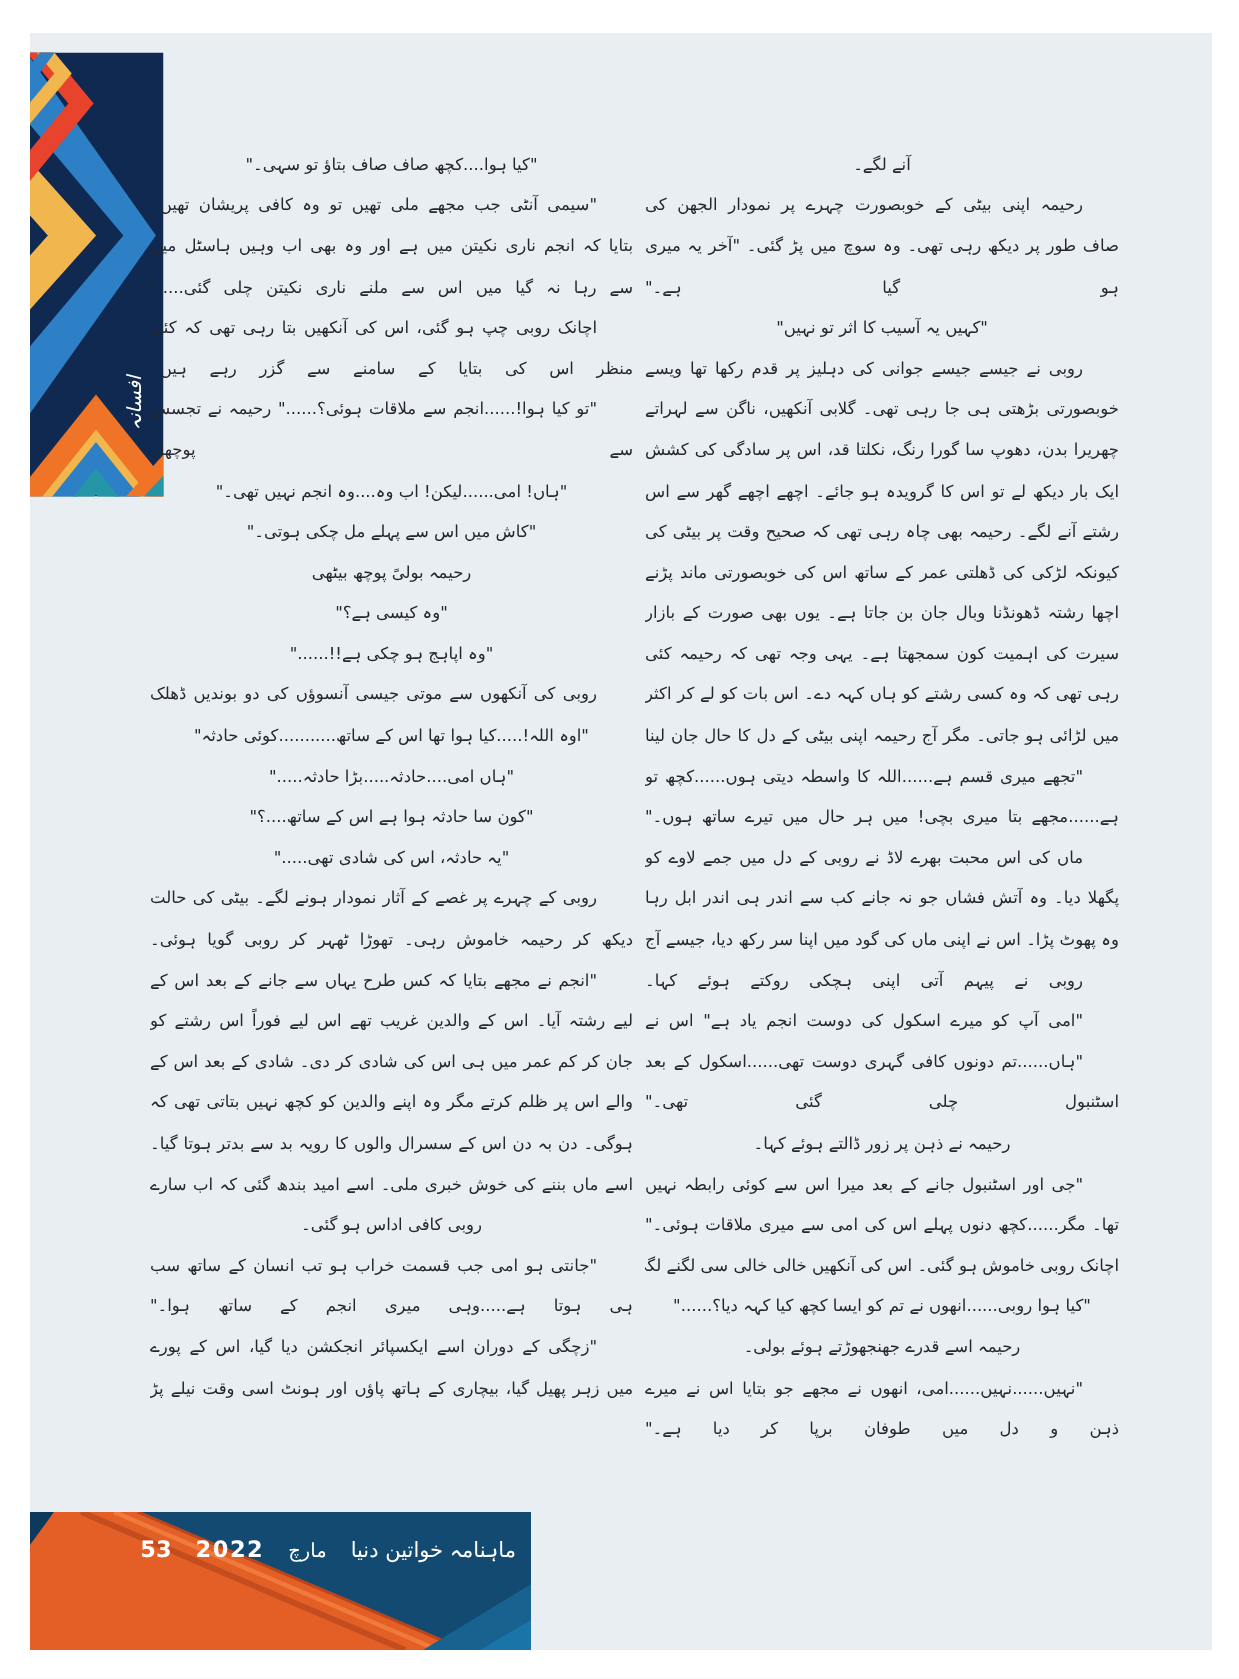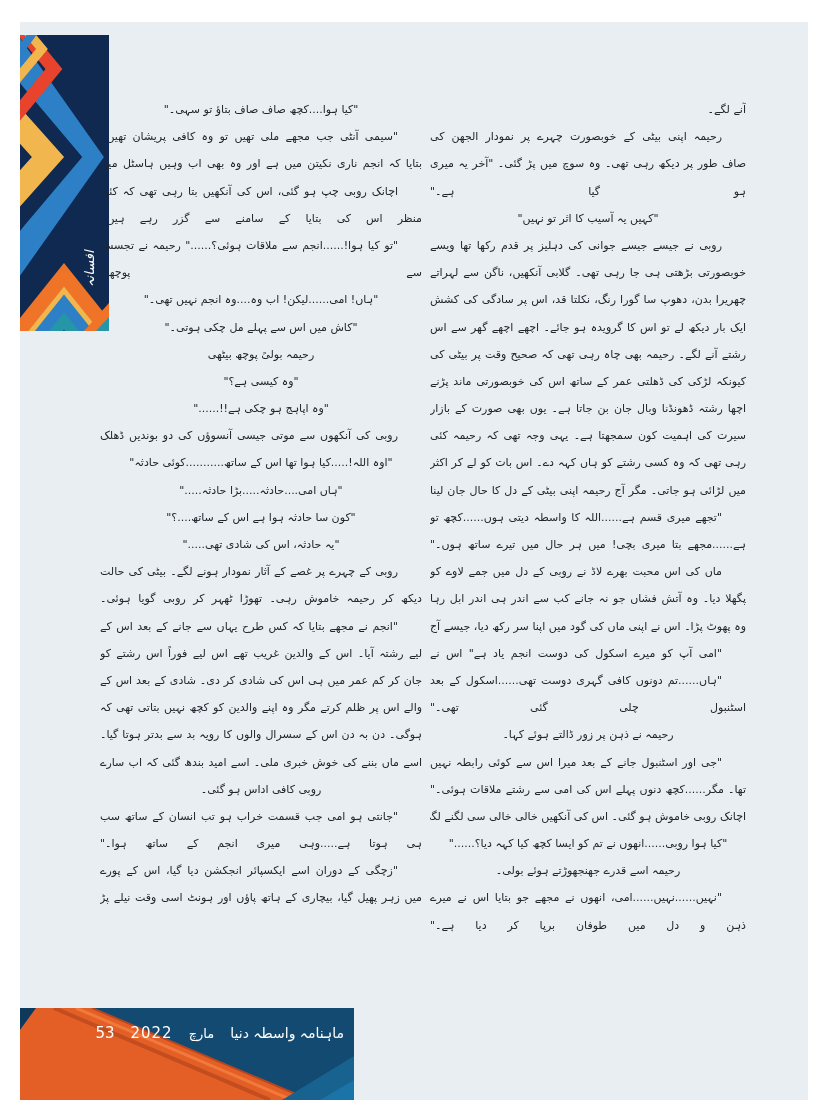--- a/index.html
+++ b/index.html
@@ -14,33 +14,33 @@
   .banner{position:absolute;left:20px;top:35px;width:89px;height:296px;}
   .col{
     position:absolute;direction:rtl;color:#23262e;font-size:11px;
   }
   .col-left{left:100px;top:96px;width:322px;}
   .col-right{left:430px;top:96px;width:316px;}
   .line{height:27.2px;line-height:27.2px;overflow:hidden;white-space:nowrap;}
   .a-j{text-align:justify;text-align-last:justify;white-space:normal;}
   .a-i{text-align:justify;text-align-last:justify;padding-right:24px;white-space:normal;}
   .a-c{text-align:center;}
-  .a-r{text-align:right;}
+  .a-r{text-align:center;}
   .footer{
     position:absolute;left:20px;top:1008px;width:334px;height:92px;overflow:hidden;
   }
   .footer svg{position:absolute;left:0;top:0;}
   .footer-text{
     position:absolute;top:16px;right:10px;direction:rtl;display:flex;
     gap:16px;align-items:baseline;color:#ffffff;
   }
   .mag-title{font-size:14px;}
   .month{font-size:13px;}
-  .year{font-size:15px;font-weight:normal;letter-spacing:1px;}
-  .pageno{font-size:15px;font-weight:normal;}
+  .year{font-size:15px;font-weight:bold;letter-spacing:1px;}
+  .pageno{font-size:15px;font-weight:bold;}
 </style>
 </head>
 <body>
 
 <div class="content-bg"></div>
 
 <div class="banner">
   <svg width="89" height="296" viewBox="0 0 89 296">
     <rect x="0" y="0" width="89" height="296" fill="#0f2950"></rect>
 
@@ -63,20 +63,21 @@
     <polygon points="89,296 76,296 89,282" fill="#2596a8"></polygon>
 
     <text x="0" y="0" transform="translate(74,252) rotate(-90)" fill="#ffffff" font-size="13" font-style="italic" font-family="DejaVu Sans, sans-serif">افسانہ</text>
   </svg>
 </div>
 
 <div class="col col-left" dir="rtl">
     <div class="line a-c">"کیا ہوا....کچھ صاف صاف بتاؤ تو سہی۔"</div>
     <div class="line a-i">"سیمی آنٹی جب مجھے ملی تھیں تو وہ کافی پریشان تھیں۔ انھوں نے</div>
     <div class="line a-j">بتایا کہ انجم ناری نکیتن میں ہے اور وہ بھی اب وہیں ہاسٹل میں رہتی ہے۔ مجھ</div>
+    <div class="line a-j">سے رہا نہ گیا میں اس سے ملنے ناری نکیتن چلی گئی....."</div>
     <div class="line a-i">اچانک روبی چپ ہو گئی، اس کی آنکھیں بتا رہی تھی کہ کئی خوفناک</div>
     <div class="line a-j">منظر اس کی بتایا کے سامنے سے گزر رہے ہیں۔</div>
     <div class="line a-i">"تو کیا ہوا!......انجم سے ملاقات ہوئی؟......" رحیمہ نے تجسس</div>
     <div class="line a-j">سے پوچھا۔</div>
     <div class="line a-c">"ہاں! امی......لیکن! اب وہ....وہ انجم نہیں تھی۔"</div>
     <div class="line a-c">"کاش میں اس سے پہلے مل چکی ہوتی۔"</div>
     <div class="line a-c">رحیمہ بولیً پوچھ بیٹھی</div>
     <div class="line a-c">"وہ کیسی ہے؟"</div>
     <div class="line a-c">"وہ اپاہج ہو چکی ہے!!......"</div>
     <div class="line a-i">روبی کی آنکھوں سے موتی جیسی آنسوؤں کی دو بوندیں ڈھلک گئی۔</div>
@@ -113,26 +114,27 @@
     <div class="line a-j">کیونکہ لڑکی کی ڈھلتی عمر کے ساتھ اس کی خوبصورتی ماند پڑنے لگتی ہے۔ پھر</div>
     <div class="line a-j">اچھا رشتہ ڈھونڈنا وبال جان بن جاتا ہے۔ یوں بھی صورت کے بازار میں</div>
     <div class="line a-j">سیرت کی اہمیت کون سمجھتا ہے۔ یہی وجہ تھی کہ رحیمہ کئی دنوں سے روبی کو سمجھا</div>
     <div class="line a-j">رہی تھی کہ وہ کسی رشتے کو ہاں کہہ دے۔ اس بات کو لے کر اکثر ماں بیٹی</div>
     <div class="line a-j">میں لڑائی ہو جاتی۔ مگر آج رحیمہ اپنی بیٹی کے دل کا حال جان لینا چاہتی تھی۔</div>
     <div class="line a-i">"تجھے میری قسم ہے......اللہ کا واسطہ دیتی ہوں......کچھ تو بتا کیا ہوا</div>
     <div class="line a-j">ہے......مجھے بتا میری بچی! میں ہر حال میں تیرے ساتھ ہوں۔"</div>
     <div class="line a-i">ماں کی اس محبت بھرے لاڈ نے روبی کے دل میں جمے لاوے کو</div>
     <div class="line a-j">پگھلا دیا۔ وہ آتش فشاں جو نہ جانے کب سے اندر ہی اندر ابل رہا تھا۔ اب</div>
     <div class="line a-j">وہ پھوٹ پڑا۔ اس نے اپنی ماں کی گود میں اپنا سر رکھ دیا، جیسے آج وہ اپنے</div>
+    <div class="line a-i">روبی نے پیہم آتی اپنی ہچکی روکتے ہوئے کہا۔</div>
     <div class="line a-i">"امی آپ کو میرے اسکول کی دوست انجم یاد ہے" اس نے استفسار کیا۔</div>
     <div class="line a-i">"ہاں......تم دونوں کافی گہری دوست تھی......اسکول کے بعد تو وہ</div>
     <div class="line a-j">اسٹنبول چلی گئی تھی۔"</div>
     <div class="line a-c">رحیمہ نے ذہن پر زور ڈالتے ہوئے کہا۔</div>
     <div class="line a-i">"جی اور اسٹنبول جانے کے بعد میرا اس سے کوئی رابطہ نہیں رہا</div>
-    <div class="line a-j">تھا۔ مگر......کچھ دنوں پہلے اس کی امی سے رشتے ملاقات ہوئی۔"</div>
+    <div class="line a-j">تھا۔ مگر......کچھ دنوں پہلے اس کی امی سے میری ملاقات ہوئی۔"</div>
     <div class="line a-c">اچانک روبی خاموش ہو گئی۔ اس کی آنکھیں خالی خالی سی لگنے لگی۔</div>
     <div class="line a-c">"کیا ہوا روبی......انھوں نے تم کو ایسا کچھ کیا کہہ دیا؟......"</div>
     <div class="line a-c">رحیمہ اسے قدرے جھنجھوڑتے ہوئے بولی۔</div>
     <div class="line a-i">"نہیں......نہیں......امی، انھوں نے مجھے جو بتایا اس نے میرے</div>
     <div class="line a-j">ذہن و دل میں طوفان برپا کر دیا ہے۔"</div>
   </div>
 
 <div class="footer">
   <svg width="334" height="92" viewBox="0 0 334 92">
     <rect x="0" y="0" width="334" height="92" fill="#124a72"></rect>
@@ -140,18 +142,18 @@
     <polygon points="0,0 72,0 290,92 0,92" fill="#e45f26"></polygon>
     <polygon points="0,0 16,0 0,22" fill="#0d3a5c"></polygon>
     <line x1="34" y1="0" x2="250" y2="92" stroke="#c44d1f" stroke-width="4"></line>
     <line x1="56" y1="0" x2="272" y2="92" stroke="#f07a3c" stroke-width="3"></line>
     <line x1="72" y1="0" x2="290" y2="92" stroke="#b8451c" stroke-width="2"></line>
 
     <polygon points="262,92 334,48 334,92" fill="#17628f"></polygon>
     <polygon points="300,92 334,72 334,92" fill="#1b74a8"></polygon>
   </svg>
   <div class="footer-text" dir="rtl">
-    <span class="mag-title">ماہنامہ واسطہ دنیا</span>
+    <span class="mag-title">ماہنامہ خواتین دنیا</span>
     <span class="month">مارچ</span>
     <span class="year">2022</span>
     <span class="pageno">53</span>
   </div>
 </div>
 
 </body></html>

